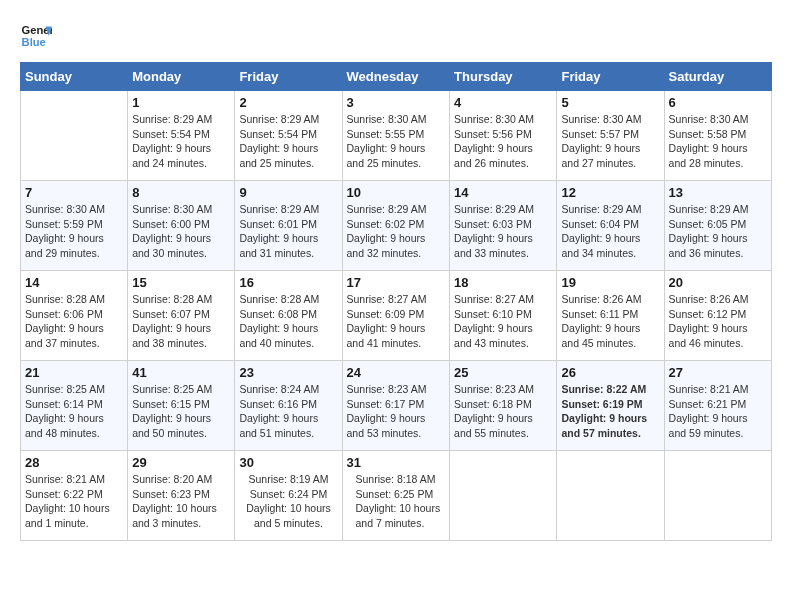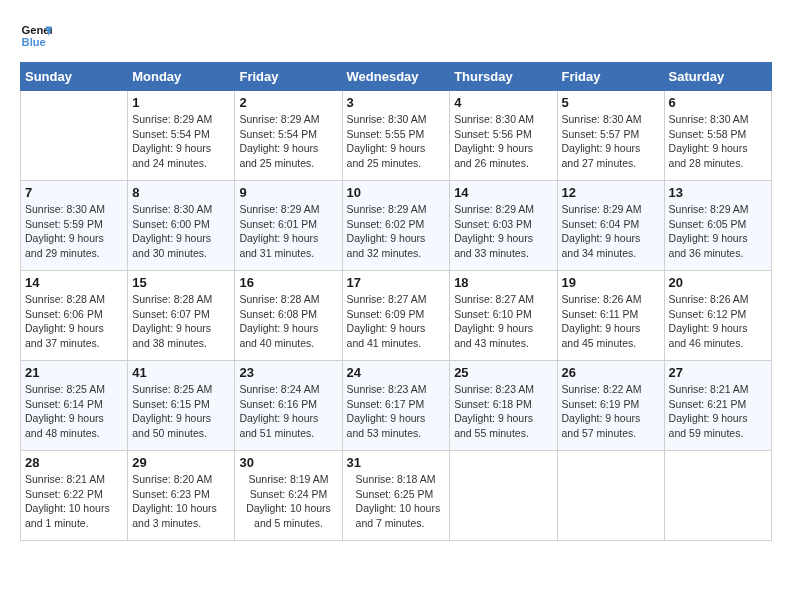--- a/index.html
+++ b/index.html
@@ -291,21 +291,21 @@
         </td>
         <td>
           <div class="day-number">25</div>
           <div class="day-info" style="white-space: pre-line;">Sunrise: 8:23 AM
 Sunset: 6:18 PM
 Daylight: 9 hours
 and 55 minutes.</div>
         </td>
         <td>
           <div class="day-number">26</div>
-          <div class="day-info" style="white-space: pre-line;">Sunrise: 8:22 AM
+          <div class="day-info" style="white-space: pre-line; font-weight: bold;">Sunrise: 8:22 AM
 Sunset: 6:19 PM
 Daylight: 9 hours
 and 57 minutes.</div>
         </td>
         <td>
           <div class="day-number">27</div>
           <div class="day-info" style="white-space: pre-line;">Sunrise: 8:21 AM
 Sunset: 6:21 PM
 Daylight: 9 hours
 and 59 minutes.</div>

